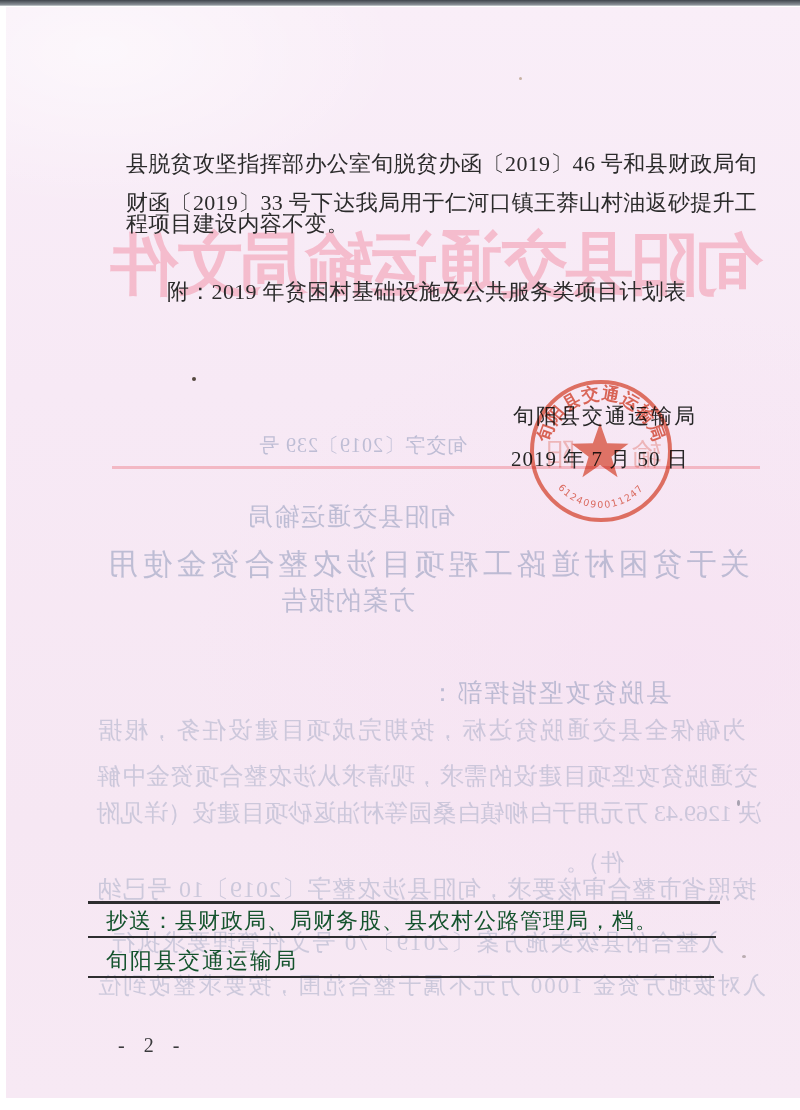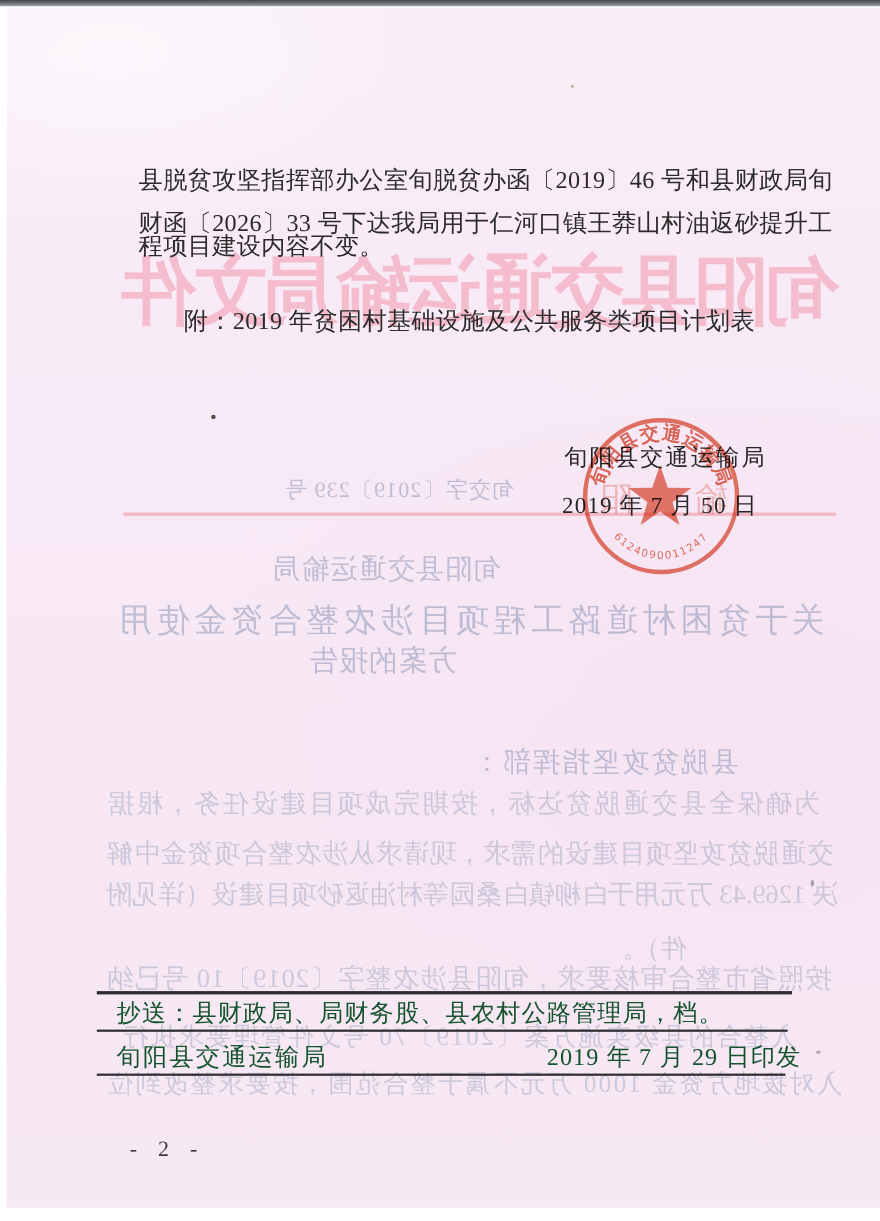--- a/index.html
+++ b/index.html
@@ -59,32 +59,31 @@
   <div class="bleed bleed-blue-light" style="left:96px;top:797px;font-size:24px;letter-spacing:0px;">决 1269.43 万元用于白柳镇白桑园等村油返砂项目建设（详见附</div>
   <div class="bleed bleed-blue-light" style="left:552px;top:846px;font-size:24px;">件）。</div>
   <div class="bleed bleed-blue-light" style="left:96px;top:873px;font-size:24px;letter-spacing:1px;">按照省市整合审核要求，旬阳县涉农整字〔2019〕10 号已纳</div>
   <div class="bleed bleed-blue-light" style="left:110px;top:927px;font-size:23px;letter-spacing:2px;">入整合的县级实施方案〔2019〕70 号文件管理要求执行</div>
   <div class="bleed bleed-blue-light" style="left:96px;top:970px;font-size:23px;letter-spacing:2px;">入对拨地方资金 1000 万元不属于整合范围，按要求整改到位</div>
 </div>
 
 <div class="layer">
 
   <div class="line" style="left:126px;top:149px;">县脱贫攻坚指挥部办公室旬脱贫办函〔2019〕46 号和县财政局旬</div>
-  <div class="line" style="left:126px;top:188px;">财函〔2026〕33 号下达我局用于仁河口镇王莽山村油返砂提升工</div>
+  <div class="line" style="left:126px;top:188px;">财函〔2019〕33 号下达我局用于仁河口镇王莽山村油返砂提升工</div>
   <div class="line" style="left:126px;top:209px;">程项目建设内容不变。</div>
   <div class="line attach" style="left:167px;top:277px;">附：2019 年贫困村基础设施及公共服务类项目计划表</div>
 
   <div class="line sig" style="left:513px;top:402px;letter-spacing:2px;">旬阳县交通运输局</div>
   <div class="line sig" style="left:511px;top:445px;letter-spacing:1px;">2019 年 7 月 50 日</div>
 
   <div class="footer-rule" style="left:88px;top:901px;width:632px;height:3px;"></div>
   <div class="footer-text" style="left:106px;top:906px;letter-spacing:1px;">抄送：县财政局、局财务股、县农村公路管理局，档。</div>
   <div class="footer-rule" style="left:88px;top:936px;width:628px;height:2px;"></div>
   <div class="footer-text" style="left:106px;top:946px;letter-spacing:2px;">旬阳县交通运输局</div>
-  <div class="footer-text" style="left:497px;top:946px;letter-spacing:1px;">2019 年 7 月 29 日印发</div>
   <div class="footer-rule" style="left:88px;top:976px;width:626px;height:2px;"></div>
 
   <div class="pageno" style="left:118px;top:1034px;">- 2 -</div>
 
   <div class="speck" style="left:192px;top:377px;width:4px;height:4px;background:#54483f;"></div>
   <div class="speck" style="left:737px;top:800px;width:3px;height:6px;background:rgba(90,95,110,0.5);"></div>
   <div class="speck" style="left:742px;top:955px;width:4px;height:3px;background:rgba(110,100,95,0.45);"></div>
   <div class="speck" style="left:519px;top:77px;width:3px;height:3px;background:rgba(150,120,80,0.5);"></div>
 </div>
 

